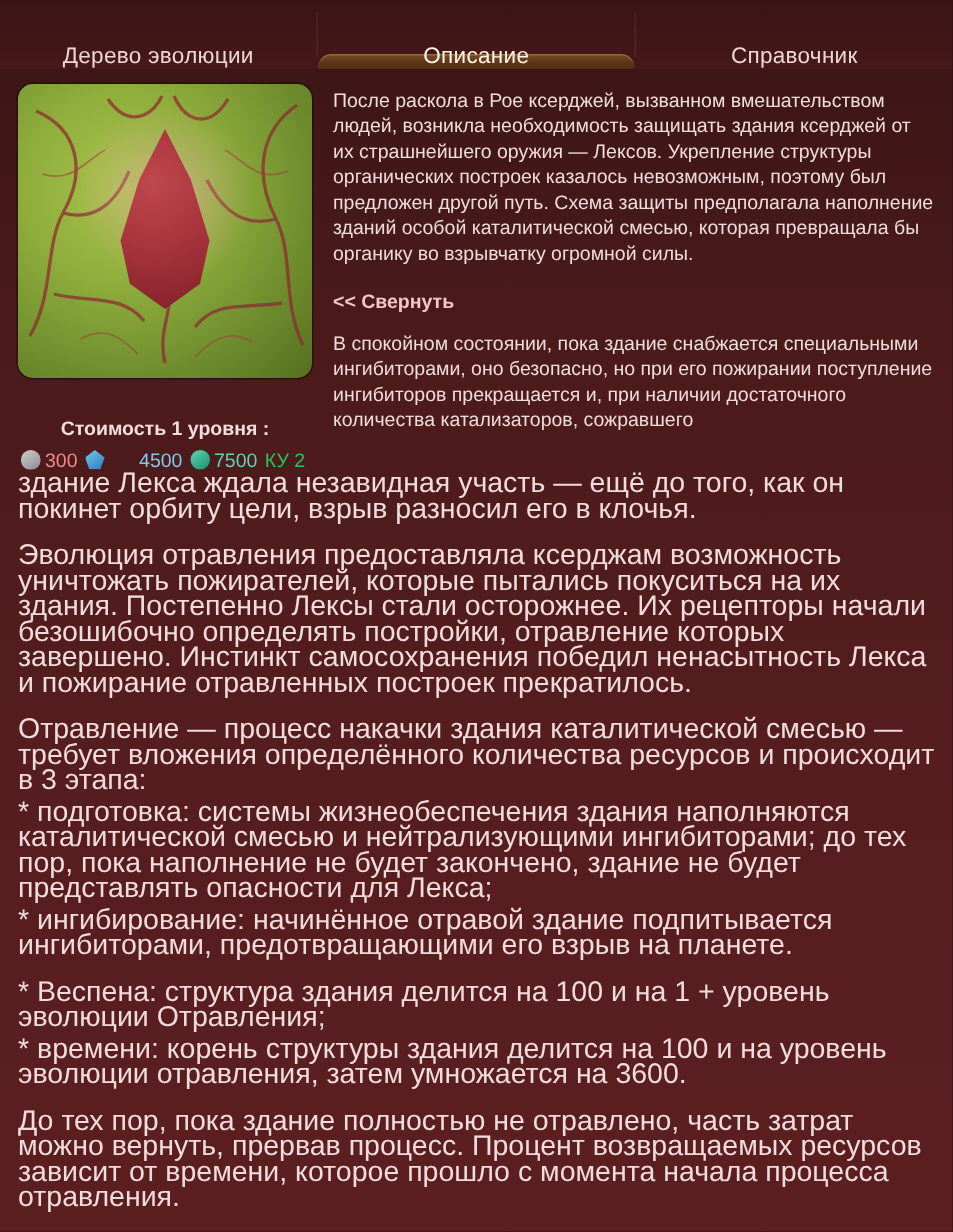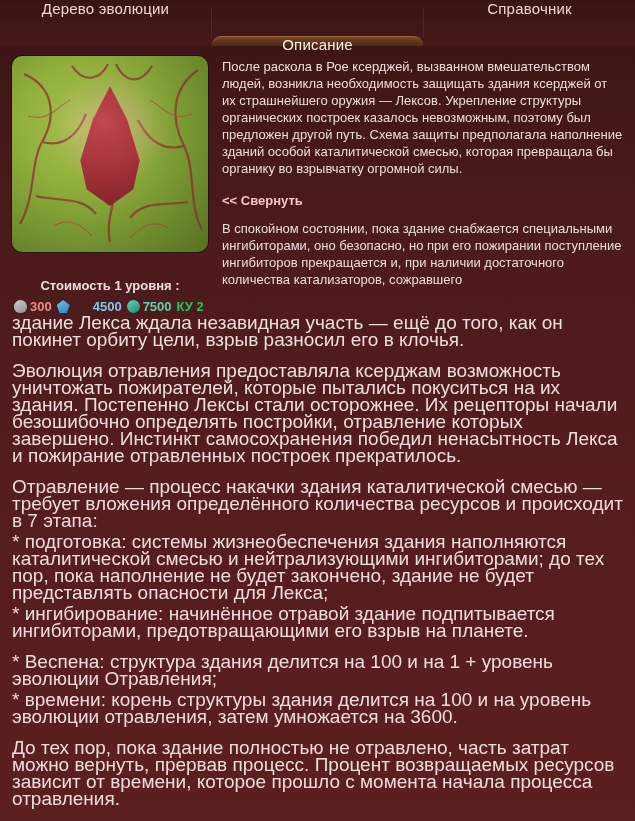--- a/index.html
+++ b/index.html
@@ -20,21 +20,21 @@
   
   .tabs {
     display: flex;
     height: 46px;
     align-items: stretch;
     background: linear-gradient(180deg, #3a1415 0%, #461819 100%);
   }
   .tab {
     flex: 1 1 0;
     display: flex;
-    align-items: flex-start;
+    align-items: flex-end;
     justify-content: center;
     font-size: 15px;
     color: #f0d6d6;
     letter-spacing: 0.2px;
     cursor: pointer;
     position: relative;
   }
   .tab.active {
     background: linear-gradient(180deg, #7a4a22 0%, #5d3419 60%, #502c14 100%);
     border-top-left-radius: 9px;
@@ -108,21 +108,21 @@
     text-align: center;
     font-weight: bold;
   }
   .cost-row {
     margin-top: 6px;
     display: flex;
     align-items: center;
     justify-content: flex-start;
     gap: 5px;
     font-size: 13px;
-    font-weight: bold;
+    font-weight: normal;
     padding-left: 2px;
   }
   .res {
     display: flex;
     align-items: center;
     gap: 3px;
   }
   .icon-sq {
     width: 13px;
     height: 13px;
@@ -245,20 +245,20 @@
       <p class="body-text">После раскола в Рое ксерджей, вызванном вмешательством людей, возникла необходимость защищать здания ксерджей от их страшнейшего оружия — Лексов. Укрепление структуры органических построек казалось невозможным, поэтому был предложен другой путь. Схема защиты предполагала наполнение зданий особой каталитической смесью, которая превращала бы органику во взрывчатку огромной силы.</p>
       <a class="collapse-link" href="#">&lt;&lt; Свернуть</a>
       <p class="body-text">В спокойном состоянии, пока здание снабжается специальными ингибиторами, оно безопасно, но при его пожирании поступление ингибиторов прекращается и, при наличии достаточного количества катализаторов, сожравшего</p>
     </div>
   </div>
 </div>
 
 <div class="flow">
   <p>здание Лекса ждала незавидная участь — ещё до того, как он покинет орбиту цели, взрыв разносил его в клочья.</p>
   <p>Эволюция отравления предоставляла ксерджам возможность уничтожать пожирателей, которые пытались покуситься на их здания. Постепенно Лексы стали осторожнее. Их рецепторы начали безошибочно определять постройки, отравление которых завершено. Инстинкт самосохранения победил ненасытность Лекса и пожирание отравленных построек прекратилось.</p>
-  <p class="tight">Отравление — процесс накачки здания каталитической смесью — требует вложения определённого количества ресурсов и происходит в 7 этапа:</p>
+  <p class="tight">Отравление — процесс накачки здания каталитической смесью — требует вложения определённого количества ресурсов и происходит в 3 этапа:</p>
   <p class="tight">* подготовка: системы жизнеобеспечения здания наполняются каталитической смесью и нейтрализующими ингибиторами; до тех пор, пока наполнение не будет закончено, здание не будет представлять опасности для Лекса;</p>
   <p>* ингибирование: начинённое отравой здание подпитывается ингибиторами, предотвращающими его взрыв на планете.</p>
   <p class="tight">* Веспена: структура здания делится на 100 и на 1 + уровень эволюции Отравления;</p>
   <p>* времени: корень структуры здания делится на 100 и на уровень эволюции отравления, затем умножается на 3600.</p>
   <p>До тех пор, пока здание полностью не отравлено, часть затрат можно вернуть, прервав процесс. Процент возвращаемых ресурсов зависит от времени, которое прошло с момента начала процесса отравления.</p>
   <p class="last-line"><span>Невозможно отравить </span><span class="dotted">Мозг</span><span>.</span></p>
 </div>
 
 </body></html>

